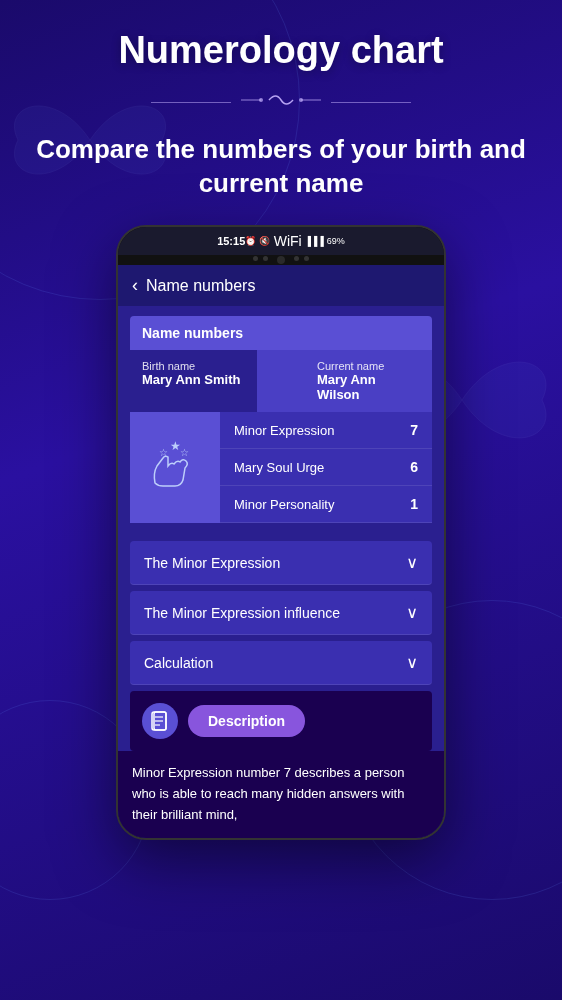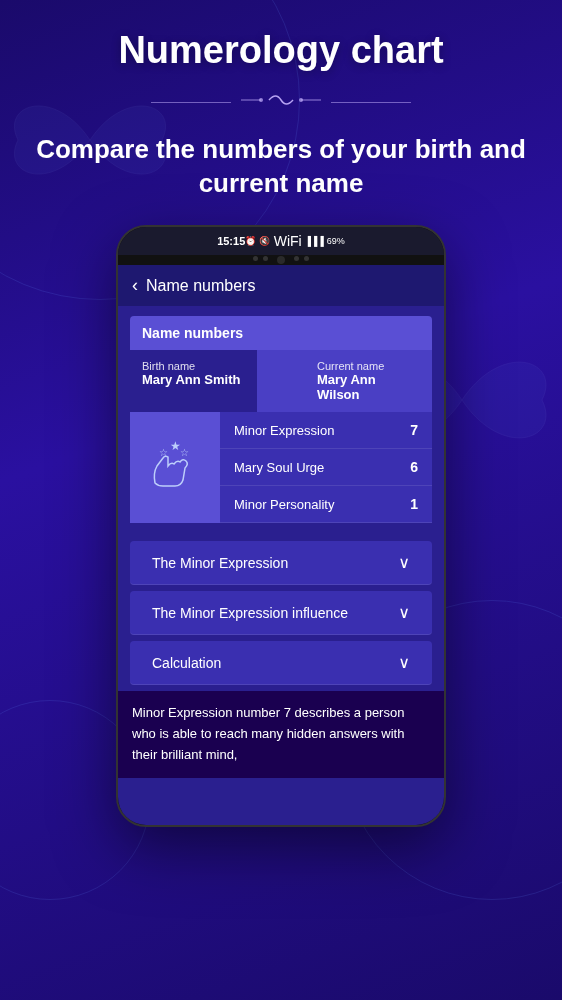--- a/index.html
+++ b/index.html
@@ -239,21 +239,21 @@
     .numbers-side {
       flex: 1;
     }
 
     
     .accordion-item {
       background: #3a2fb0;
       display: flex;
       justify-content: space-between;
       align-items: center;
-      padding: 12px 22px;
+      padding: 12px 14px;
       border-bottom: 1px solid rgba(255,255,255,0.1);
       margin: 6px 12px;
       border-radius: 4px;
     }
     .accordion-label {
       color: white;
       font-size: 14px;
     }
     .accordion-chevron {
       color: white;
@@ -425,20 +425,32 @@
           <div class="accordion-item">
             <span class="accordion-label">The Minor Expression influence</span>
             <span class="accordion-chevron">∨</span>
           </div>
           <div class="accordion-item">
             <span class="accordion-label">Calculation</span>
             <span class="accordion-chevron">∨</span>
           </div>
         </div>
 
+        <div class="description-area">
+          <div class="desc-icon">
+            <svg width="22" height="22" viewBox="0 0 22 22">
+              <rect x="3" y="2" width="14" height="18" rx="2" stroke="white" stroke-width="1.5" fill="none"></rect>
+              <rect x="5" y="2" width="12" height="18" rx="2" stroke="white" stroke-width="1.5" fill="none"></rect>
+              <line x1="6" y1="7" x2="14" y2="7" stroke="white" stroke-width="1.2"></line>
+              <line x1="6" y1="11" x2="14" y2="11" stroke="white" stroke-width="1.2"></line>
+              <line x1="6" y1="15" x2="11" y2="15" stroke="white" stroke-width="1.2"></line>
+            </svg>
+          </div>
+          <div class="desc-label">Description</div>
+        </div>
 
         <div class="description-text-area">
           <p class="description-text">Minor Expression number 7 describes a person who is able to reach many hidden answers with their brilliant mind,</p>
         </div>
       </div>
     </div>
   </div>
 </div>
 
 </body></html>

